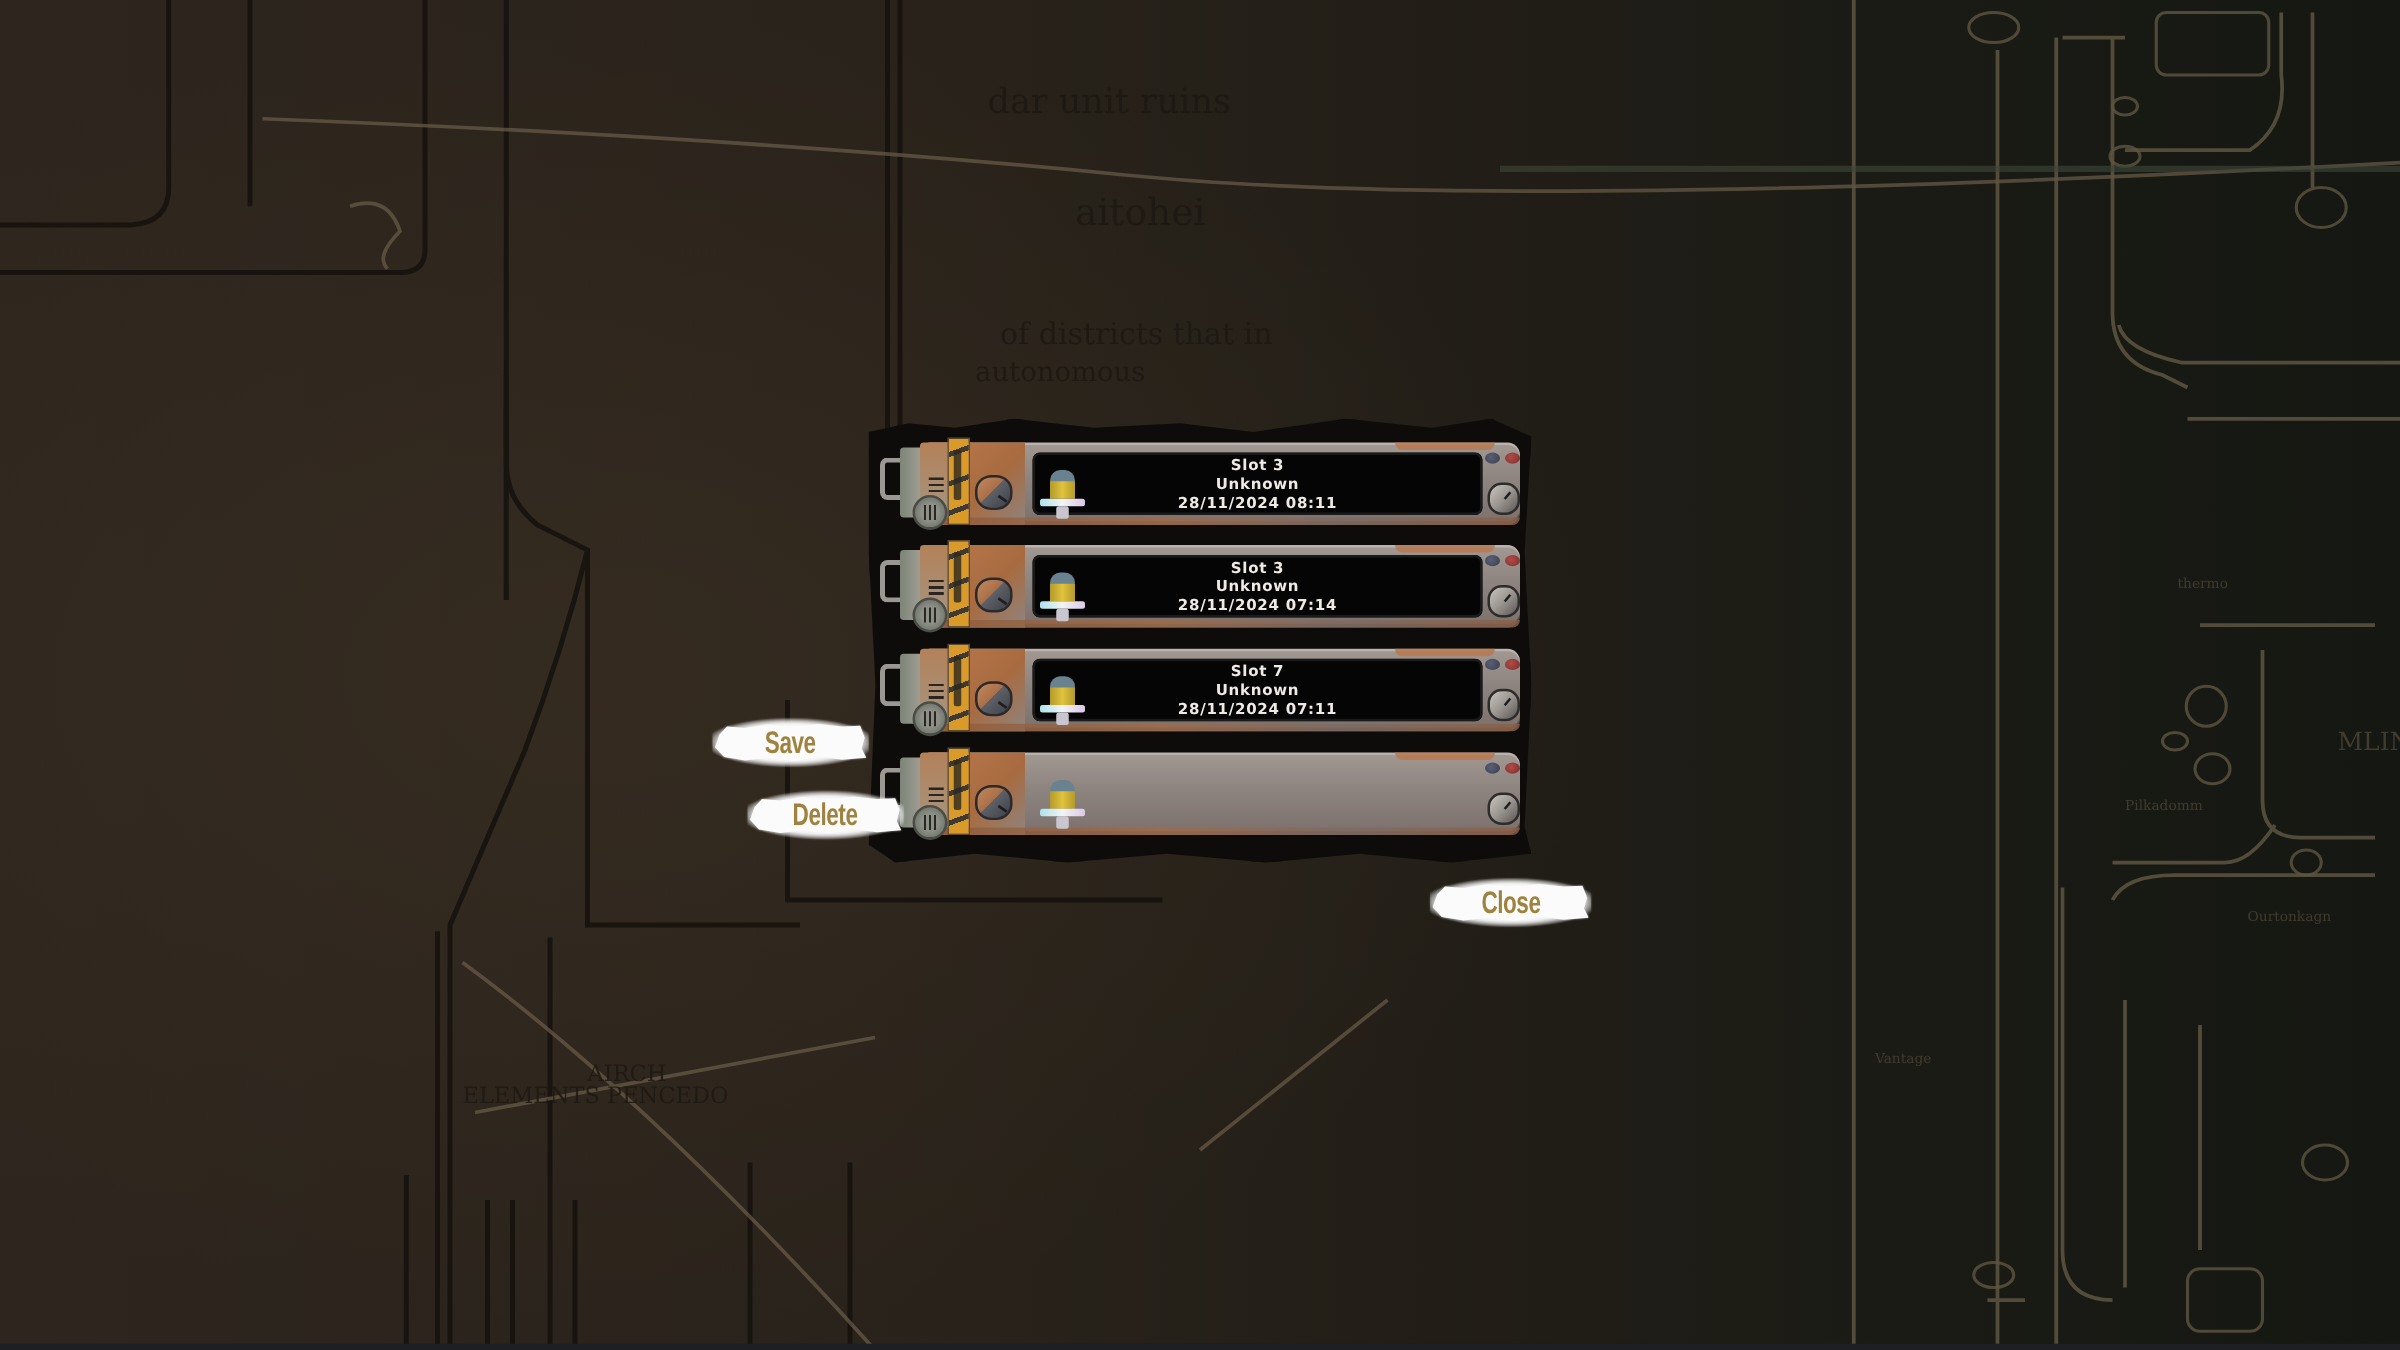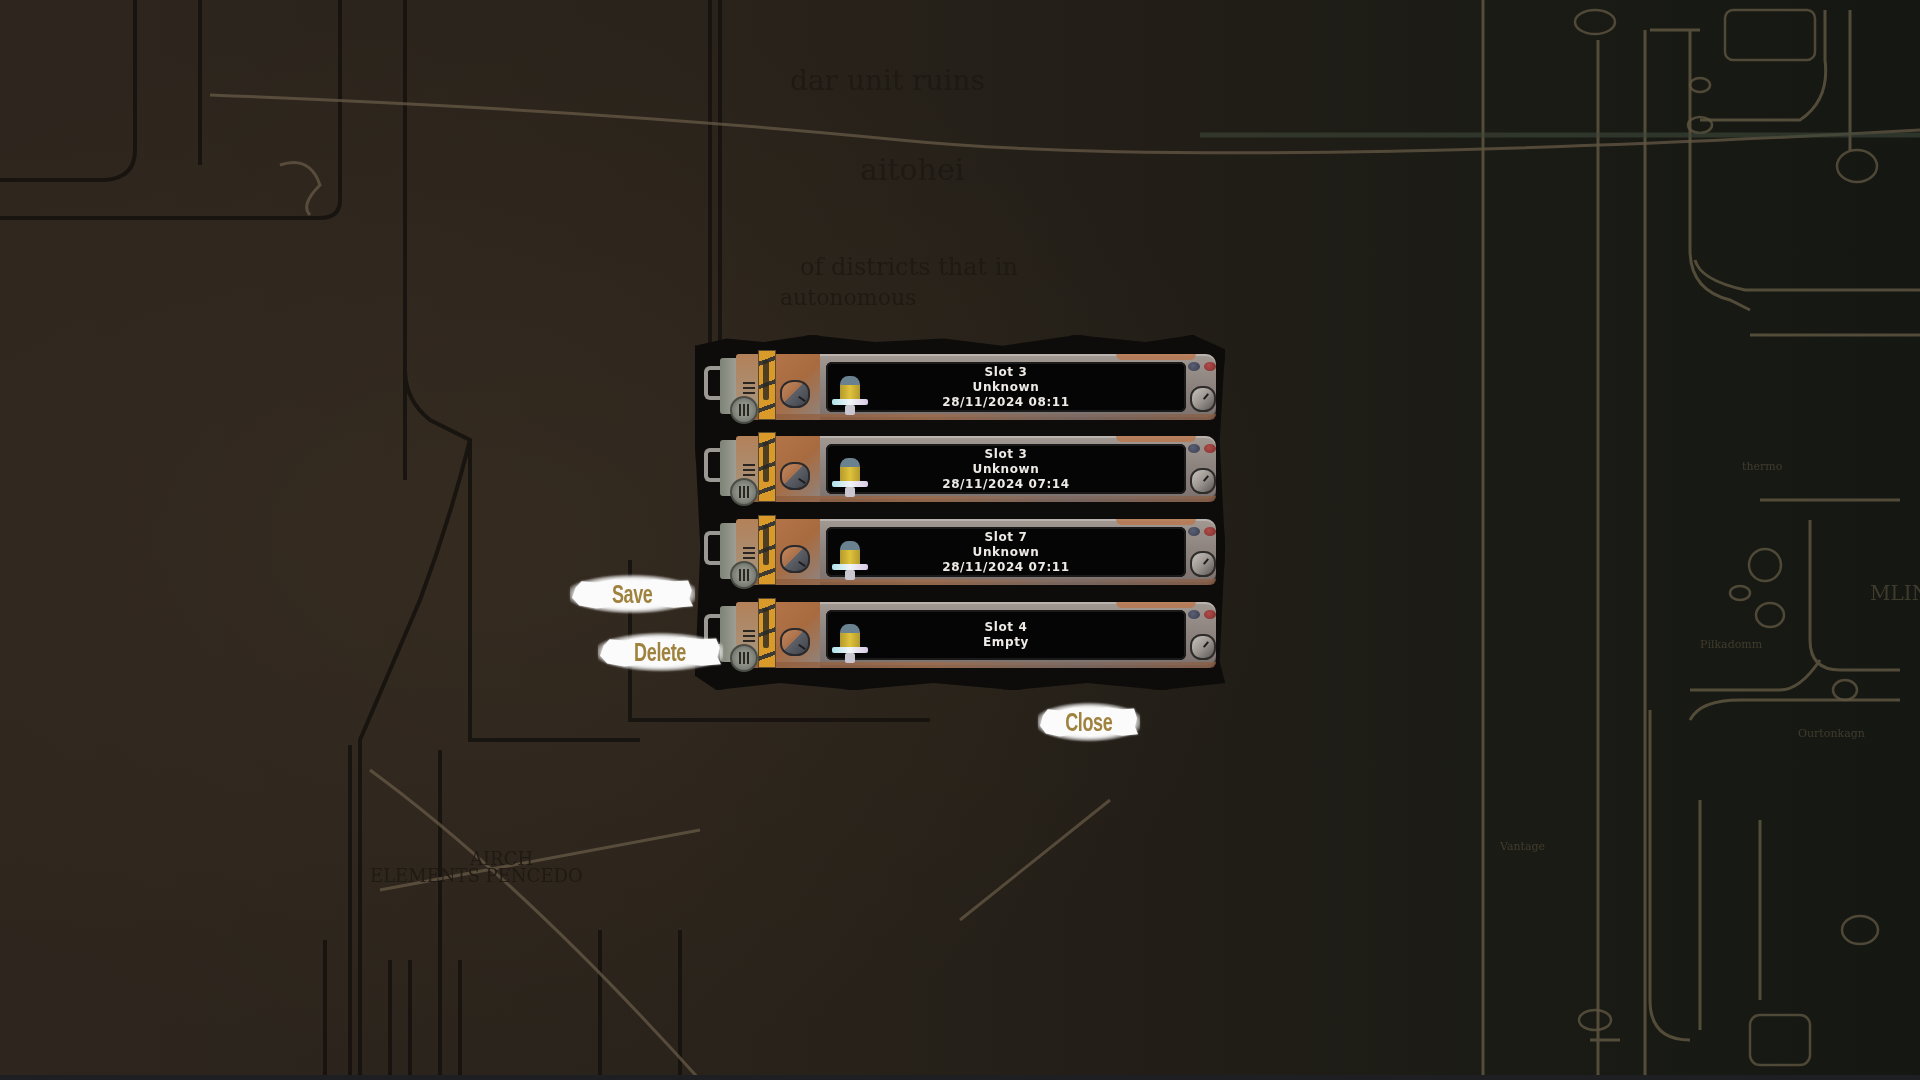--- a/index.html
+++ b/index.html
@@ -310,36 +310,32 @@
   <div class="slot-frame"></div>
   <div class="rust-bottom"></div>
   <div class="handle"></div>
   <div class="block"></div>
   <div class="body-box"></div>
   <div class="vents"></div>
   <div class="hazard"></div>
   <div class="hazard-slot"></div>
   <div class="round-vent"></div>
   <div class="knob-left"></div>
-  <div class="screen">
-    <div class="line">Slot 4</div>
-    <div class="line">Empty</div>
-  </div>
   <div class="bulb">
       <div class="cap"></div>
       <div class="glass"></div>
       <div class="base"></div>
       <div class="stub"></div>
     </div>
   <div class="led blue"></div>
   <div class="led red"></div>
   <div class="knob-right"></div>
 </div>
 
 <div class="stroke-btn" style="left:570px; top:574px; width:125px;text-align:center;">
   <span>Save</span>
 </div>
 <div class="stroke-btn" style="left:598px; top:632px; width:125px;">
   <span>Delete</span>
 </div>
-<div class="stroke-btn" style="left:1038px; top:702px; width:102px;">
+<div class="stroke-btn" style="left:1144px; top:702px; width:129px;">
   <span>Close</span>
 </div>
 
 </body></html>

